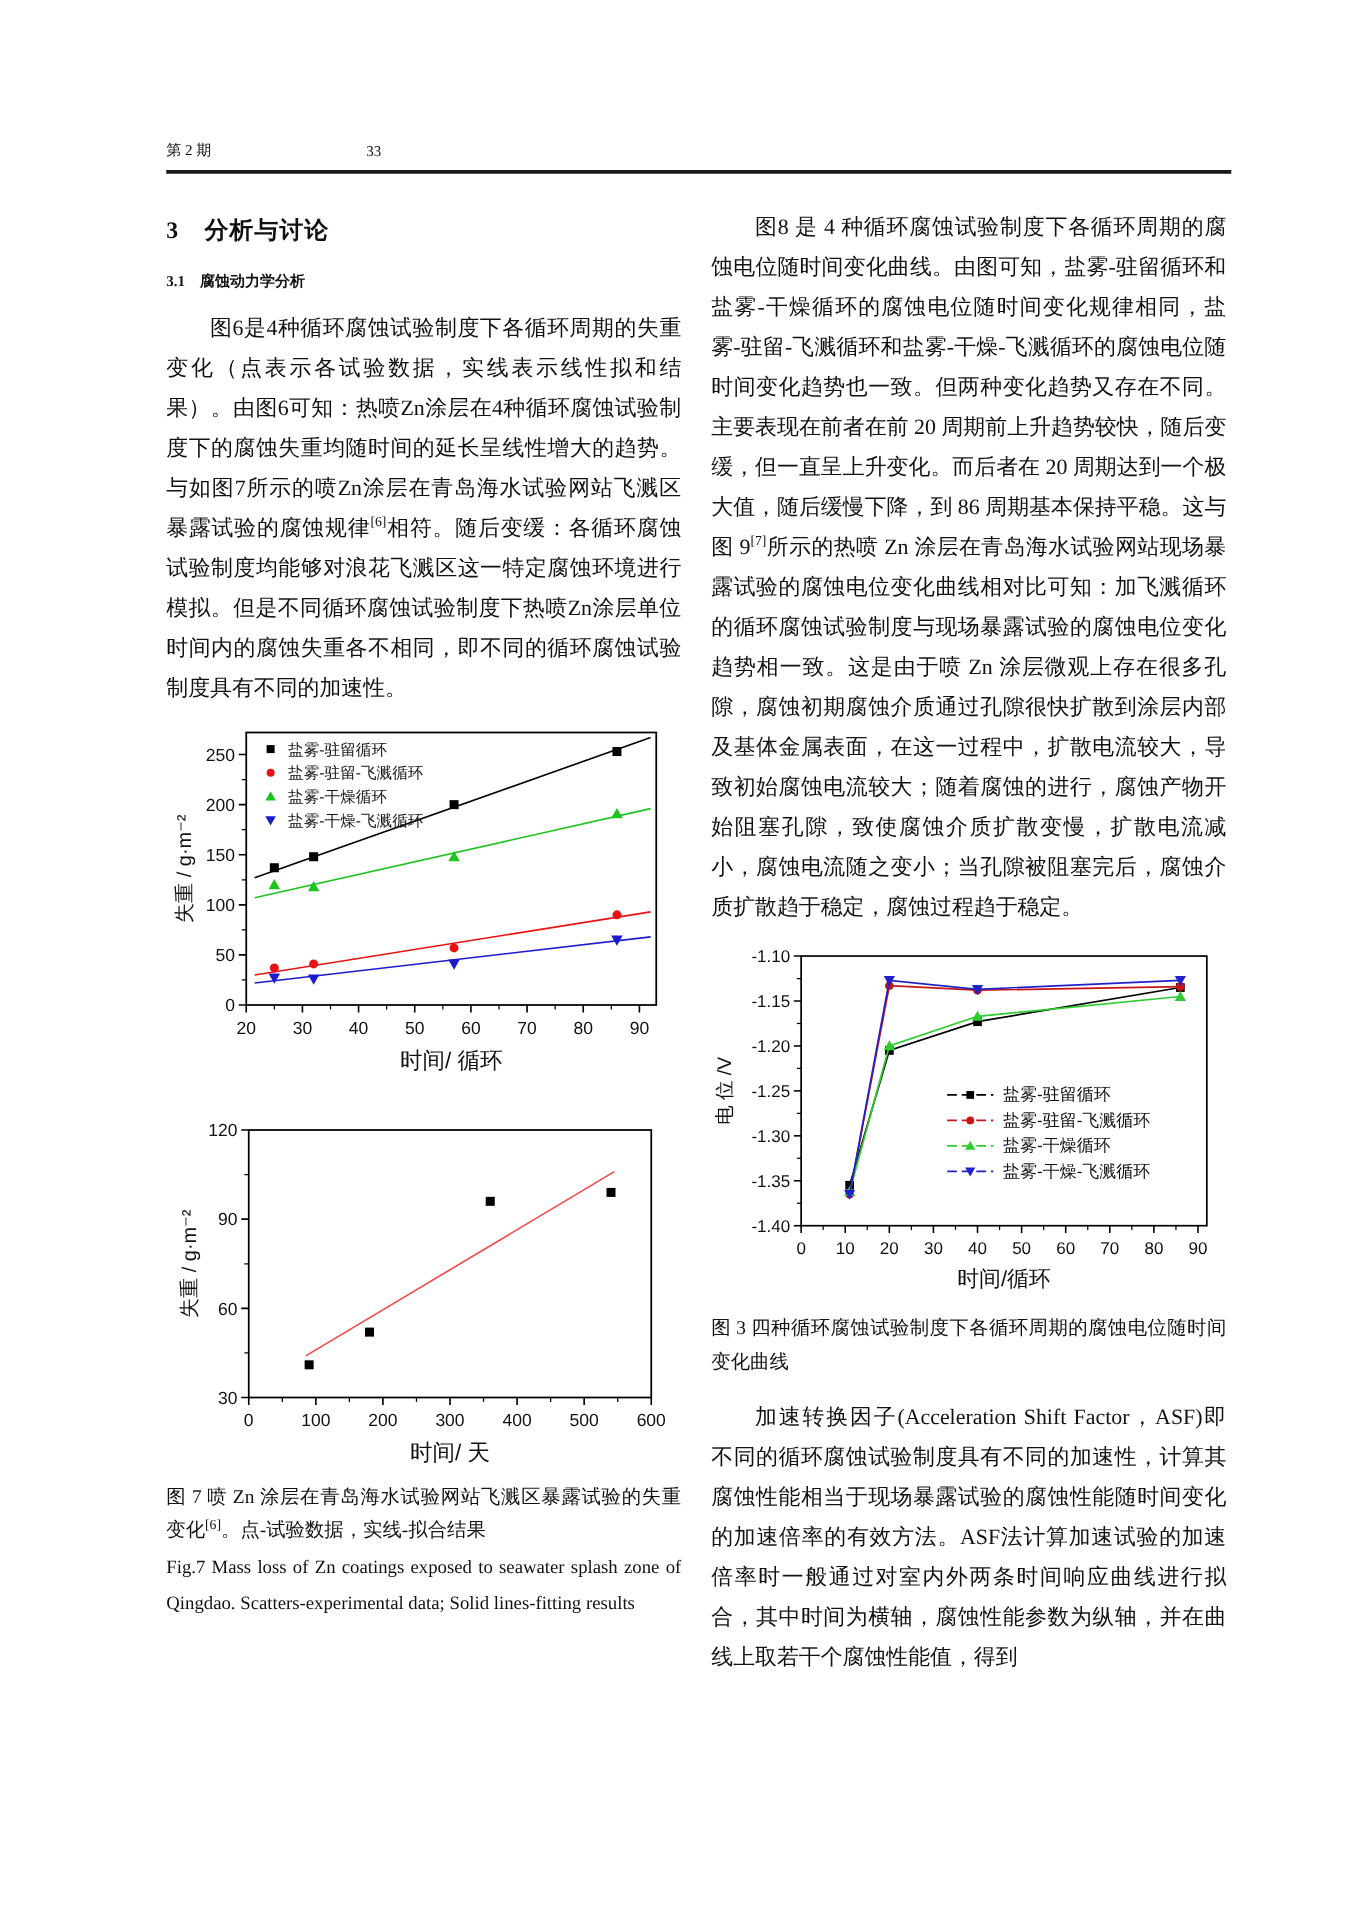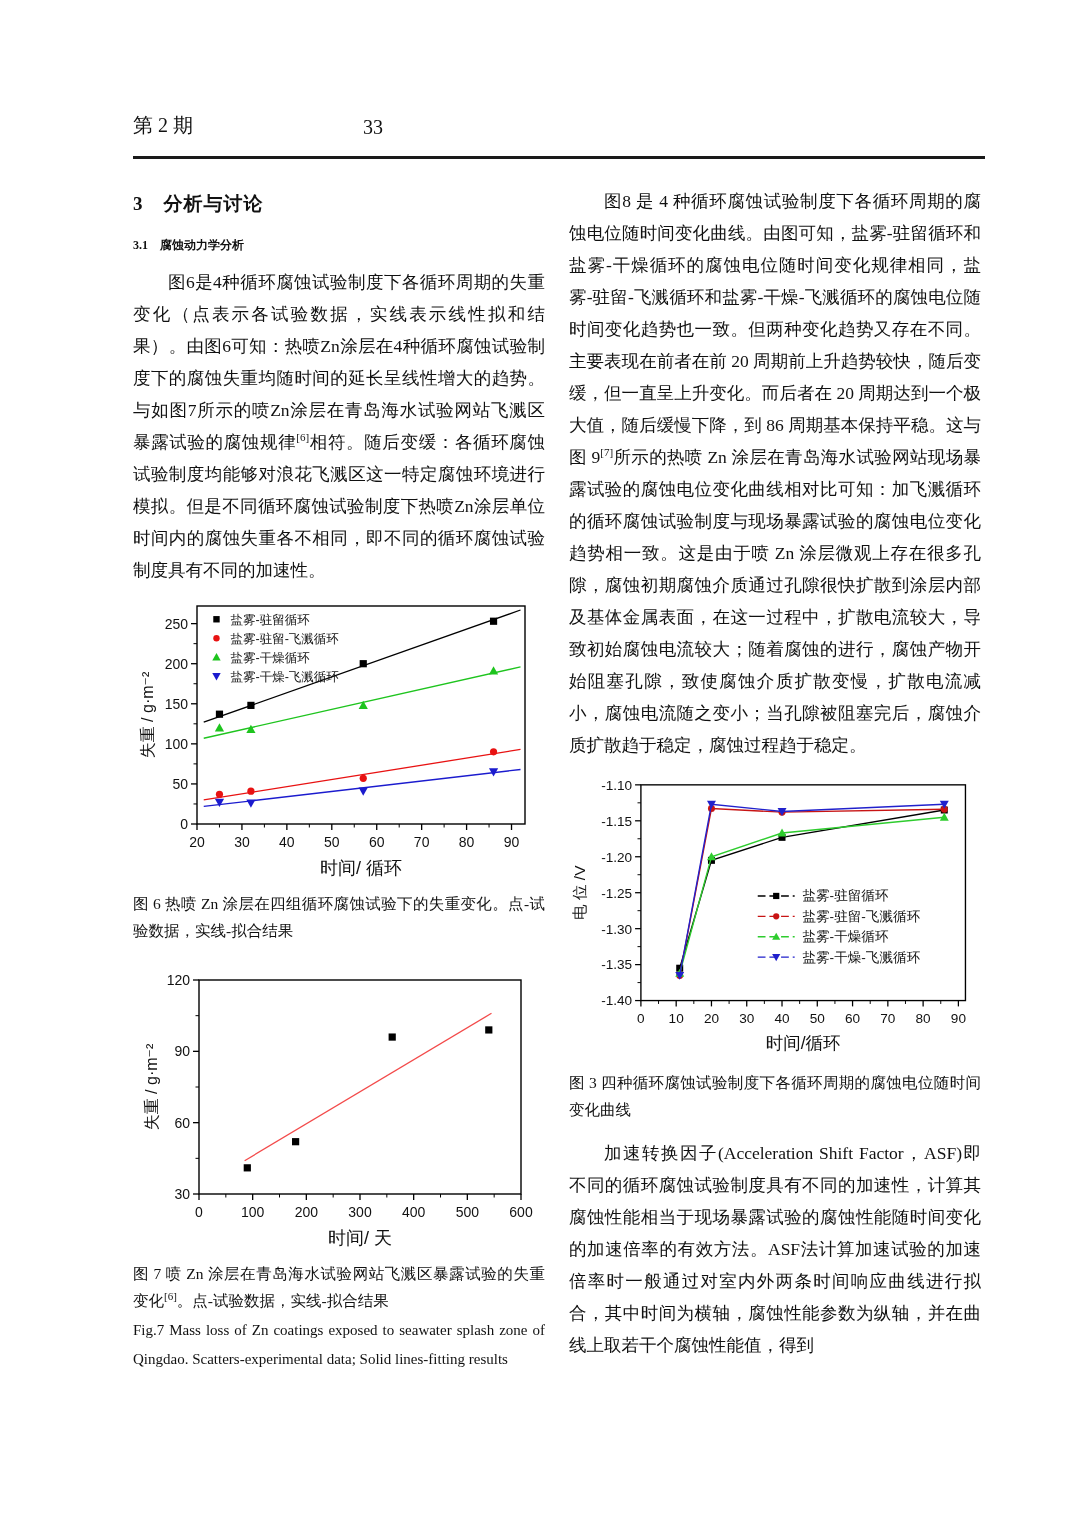--- a/index.html
+++ b/index.html
@@ -10,26 +10,26 @@
     background:#ffffff;
     box-sizing:border-box;
     padding:112px 99px 0 133px;
     font-family:"Liberation Serif","DejaVu Serif",serif;
     color:#111;
     overflow:hidden;
   }
   .hdr{
     display:flex;align-items:flex-end;
     border-bottom:3px solid #1a1a1a;
-    padding-bottom:17px;
-    font-size:20px;
+    padding-bottom:7px;
+    font-size:12px;
   }
   .hdr .issue{width:160px;}
   .hdr .rtitle{flex:1;text-align:center;}
-  .hdr .pno{width:160px;text-align:center;}
+  .hdr .pno{width:160px;text-align:left;}
   .columns{display:flex;gap:24px;margin-top:26px;}
   .col{width:412px;}
   h2.sec{font-size:19px;font-weight:bold;margin:6px 0 20px 0;letter-spacing:1px;}
   h3.subsec{font-size:12px;font-weight:bold;margin:0 0 12px 0;}
   p.body-text{
     font-size:17.5px;line-height:32px;margin:0;
     text-align:justify;text-indent:2em;
   }
   p.body-text sup, p.cap-cn sup{font-size:11px;vertical-align:super;line-height:0;}
   .chartbox{display:flex;justify-content:center;margin:8px 0 2px 0;}
@@ -127,21 +127,20 @@
             <rect x="76.28" y="22.07" width="6.4" height="6.4" fill="#000000"></rect>
             <text x="93.48" y="29.77" font-size="12.5">盐雾-驻留循环</text>
             <circle cx="79.48" cy="44.269999999999996" r="3.2" fill="#e81212"></circle>
             <text x="93.48" y="48.769999999999996" font-size="12.5">盐雾-驻留-飞溅循环</text>
             <path d="M 79.48 59.06999999999999 L 75.28 66.47 L 83.68 66.47 Z" fill="#1ec41e"></path>
             <text x="93.48" y="67.77" font-size="12.5">盐雾-干燥循环</text>
             <path d="M 79.48 86.47 L 75.28 79.07 L 83.68 79.07 Z" fill="#1b1bce"></path>
             <text x="93.48" y="86.77" font-size="12.5">盐雾-干燥-飞溅循环</text>
           </svg>
         </div>
-      <p class="cap-cn">图 6 热喷 Zn 涂层在四组循环腐蚀试验下的失重变化。点-试验数据，实线-拟合结果</p>
 
       <div class="gap16"></div>
       <div class="chartbox" id="fig7">
           <svg width="396" height="288" viewBox="0 0 396 288">
             <rect x="58" y="12" width="322" height="214" fill="none" stroke="#000" stroke-width="1.4"></rect>
             <line x1="84.83333333333333" y1="226" x2="84.83333333333333" y2="229.5" stroke="#000" stroke-width="1"></line>
             <line x1="138.5" y1="226" x2="138.5" y2="229.5" stroke="#000" stroke-width="1"></line>
             <line x1="192.16666666666666" y1="226" x2="192.16666666666666" y2="229.5" stroke="#000" stroke-width="1"></line>
             <line x1="245.83333333333334" y1="226" x2="245.83333333333334" y2="229.5" stroke="#000" stroke-width="1"></line>
             <line x1="299.5" y1="226" x2="299.5" y2="229.5" stroke="#000" stroke-width="1"></line>

